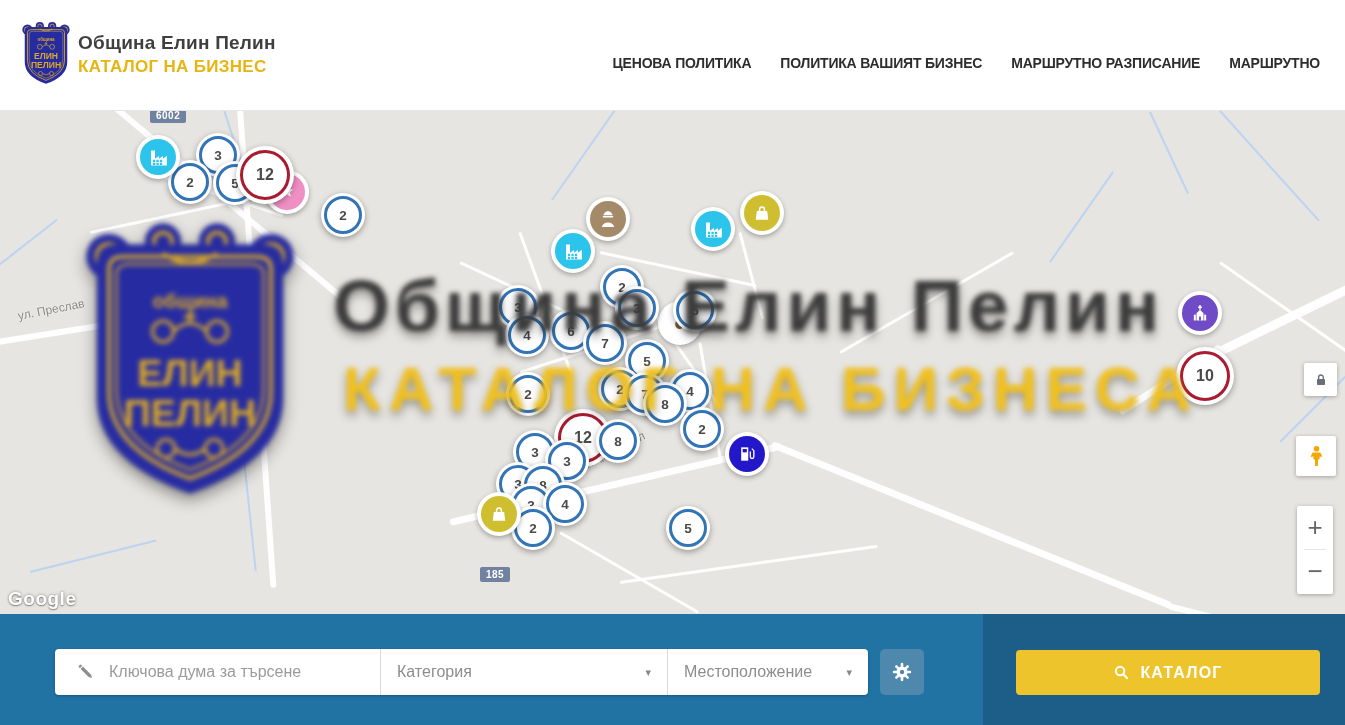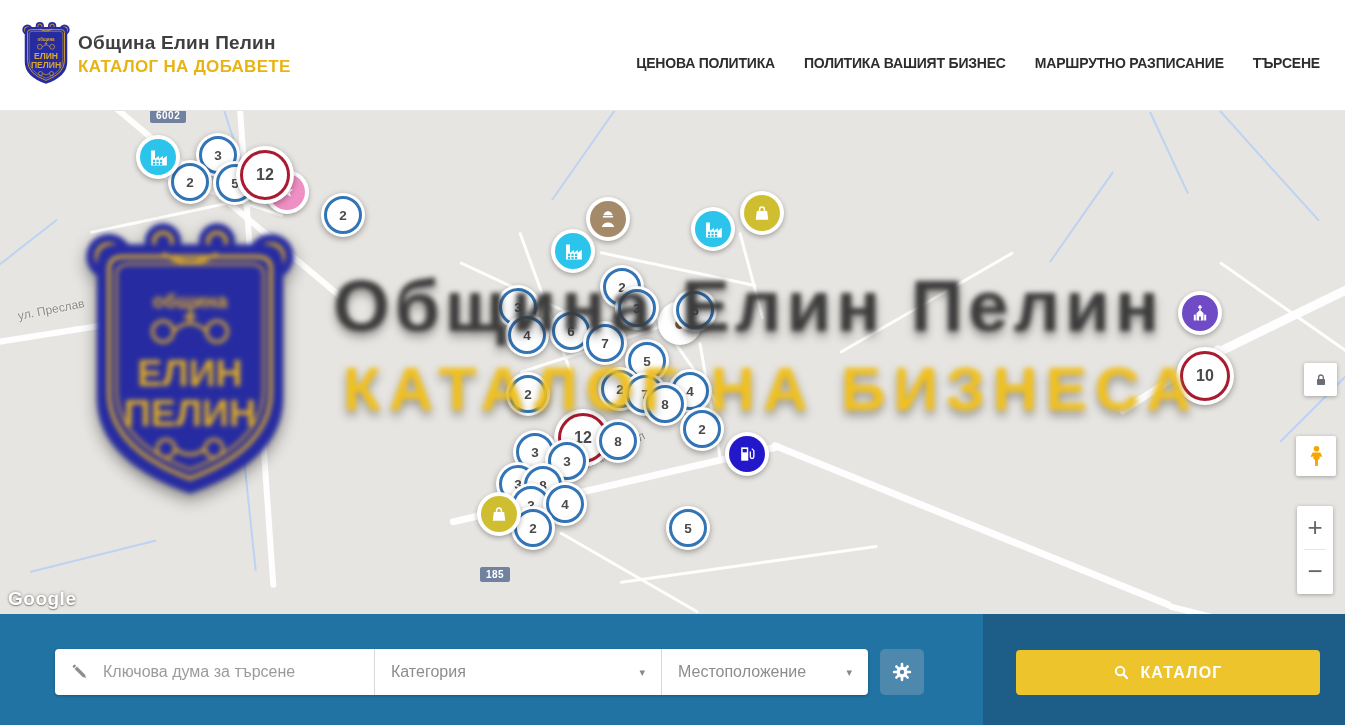--- a/index.html
+++ b/index.html
@@ -68,21 +68,21 @@
   .zoom-btn{width:100%;height:43px;display:flex;align-items:center;justify-content:center;font-size:26px;color:#666;cursor:pointer}
   .zoom-divider{width:22px;height:1px;background:#e6e6e6}
 
   
   .search-bar{position:relative;width:100%;height:112px;background:#2173a3;z-index:20}
   .search-panel-dark{position:absolute;right:0;top:0;width:362px;height:100%;background:#1d5e88}
   .input-group{position:absolute;left:55px;top:35px;width:813px;height:46px;background:#fff;border-radius:4px;
                box-shadow:0 1px 3px rgba(0,0,0,.25);display:flex;align-items:stretch;overflow:hidden}
   .ig-divider{width:1px;background:#d8d8d8;margin:0}
   .ig-sec{display:flex;align-items:center}
-  .ig-key{width:303px;padding-left:16px;gap:12px}
+  .ig-key{width:303px;padding-left:22px;gap:12px}
   .ig-key input{border:none;outline:none;font-size:16px;flex:1;min-width:0;color:#444;font-family:"Liberation Sans",sans-serif}
   .ig-key input::placeholder{color:#9b9b9b}
   .ig-select{justify-content:space-between;padding:0 16px;cursor:pointer}
   .ig-cat{width:254px}
   .ig-loc{flex:1}
   .ig-select .val{font-size:16px;color:#8d8d8d}
   .ig-select .caret{font-size:11px;color:#888}
   .gear-btn{position:absolute;left:880px;top:35px;width:44px;height:46px;background:#4e88ad;border-radius:5px;
             display:flex;align-items:center;justify-content:center;cursor:pointer}
   .search-btn{position:absolute;left:1016px;top:36px;width:304px;height:45px;background:#eec42c;border-radius:4px;
@@ -116,27 +116,27 @@
     <text x="70" y="110" text-anchor="middle" font-family="Liberation Sans, sans-serif" font-size="25" font-weight="700" fill="#d9a928">ЕЛИН</text>
     <text x="70" y="137" text-anchor="middle" font-family="Liberation Sans, sans-serif" font-size="25" font-weight="700" fill="#d9a928">ПЕЛИН</text>
     <g stroke="#d9a928" fill="none" stroke-width="2">
       <circle cx="54" cy="152" r="6"></circle>
         <circle cx="86" cy="152" r="6"></circle>
         <path d="M60 152 Q70 160 80 152"></path>
     </g>
   </svg>
   <div class="title-block">
     <div class="site-title">Община Елин Пелин</div>
-    <div class="site-subtitle">КАТАЛОГ НА ДОБАВЕТЕ</div>
+    <div class="site-subtitle">КАТАЛОГ НА БИЗНЕС</div>
   </div>
   <div class="nav">
     <div class="nav-item">ЦЕНОВА ПОЛИТИКА</div>
     <div class="nav-item">ПОЛИТИКА ВАШИЯТ БИЗНЕС</div>
     <div class="nav-item">МАРШРУТНО РАЗПИСАНИЕ</div>
-    <div class="nav-item">ТЪРСЕНЕ</div>
+    <div class="nav-item">МАРШРУТНО</div>
   </div>
 </div>
 
 <div class="map">
 
   <div>
     <div class="road" style="left:105px;top:-15px;width:310px;transform:rotate(40deg)"></div>
     <div class="road" style="left:240px;top:-5px;width:480px;transform:rotate(86deg)"></div>
     <div class="road" style="left:-15px;top:230px;width:270px;transform:rotate(-9deg)"></div>
     <div class="road" style="left:450px;top:408px;width:340px;height:7px;transform:rotate(-13deg)"></div>

